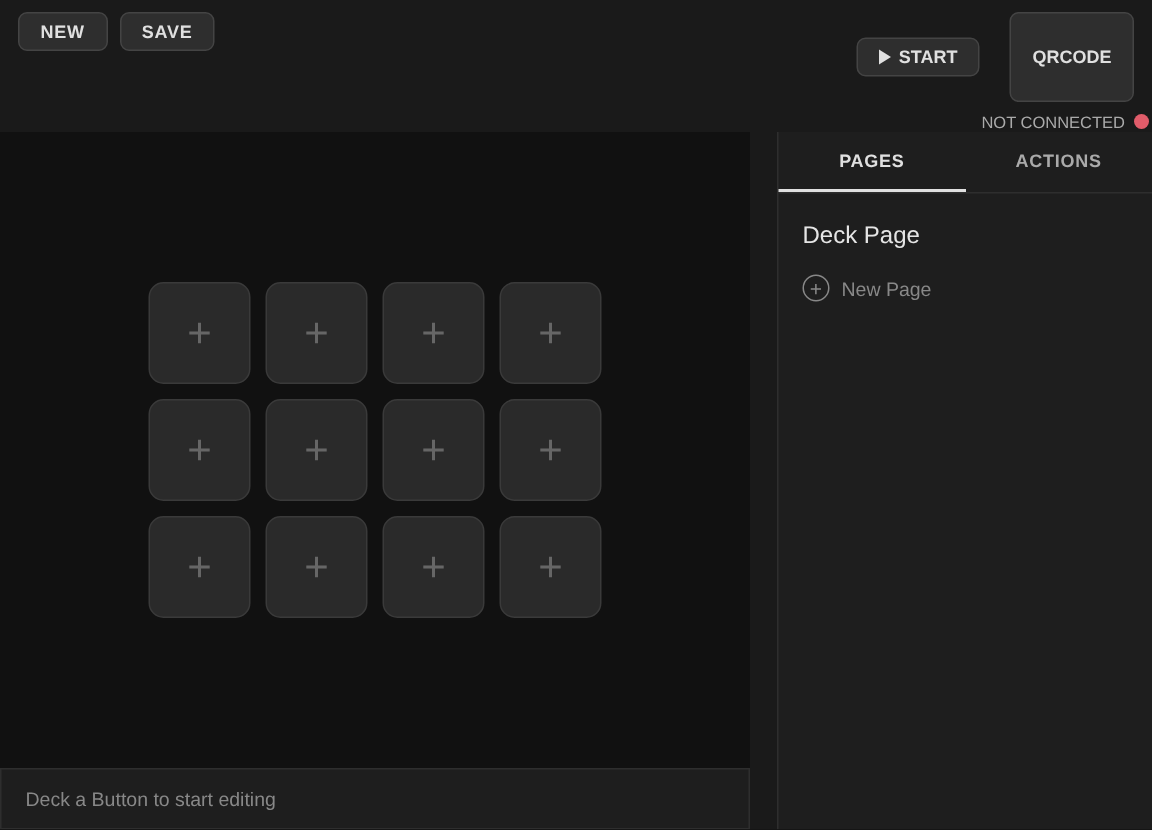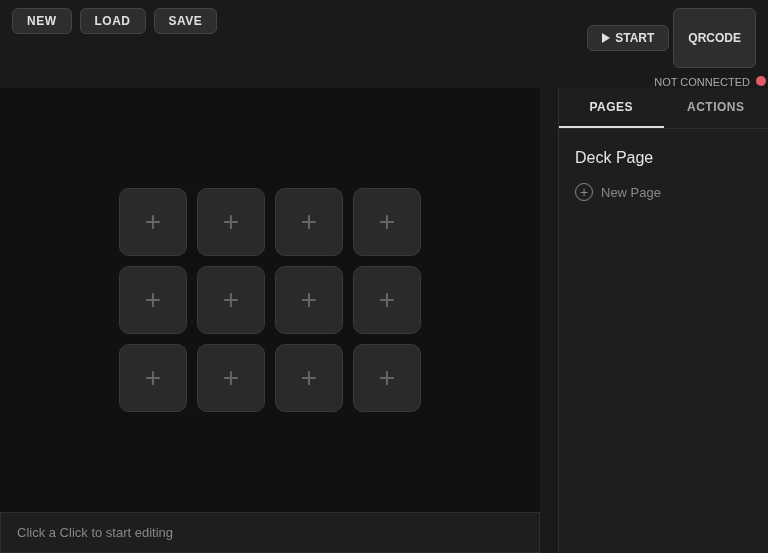--- a/index.html
+++ b/index.html
@@ -20,21 +20,21 @@
 
     .toolbar-left {
       display: flex;
       gap: 8px;
       flex: 1;
     }
 
     .toolbar-right {
       display: flex;
       align-items: center;
-      gap: 4px;
+      gap: 20px;
     }
 
     .btn-toolbar {
       background: #2e2e2e;
       color: #e0e0e0;
       border: 1px solid #444;
       border-radius: 6px;
       padding: 5px 14px;
       font-size: 12px;
       font-weight: 600;
@@ -135,21 +135,21 @@
       border: 1px solid #2e2e2e;
       margin: 0;
       padding: 12px 16px;
       color: #888;
       font-size: 13px;
       border-radius: 0;
     }
 
     
     .sidebar {
-      width: 210px;
+      width: 250px;
       background: #1e1e1e;
       border-left: 1px solid #2e2e2e;
       display: flex;
       flex-direction: column;
       flex-shrink: 0;
       margin-left: 18px;
     }
 
     .sidebar-tabs {
       display: flex;
@@ -225,21 +225,20 @@
       color: #aaa;
       padding-right: 2px;
     }
   </style>
 </head>
 <body>
 
 <div class="toolbar-header">
   <div class="toolbar-left">
     <button class="btn-toolbar">NEW</button>
-    <button class="btn-toolbar">LOAD</button>
     <button class="btn-toolbar">SAVE</button>
   </div>
   <div class="toolbar-right">
     <button class="btn-start">
       <span class="play-icon"></span>
       <span>START</span>
     </button>
     <button class="btn-qrcode">QRCODE</button>
   </div>
 </div>
@@ -264,21 +263,21 @@
         <div class="grid-btn">+</div>
         <div class="grid-btn">+</div>
 
         <div class="grid-btn">+</div>
         <div class="grid-btn">+</div>
         <div class="grid-btn">+</div>
         <div class="grid-btn">+</div>
       </div>
     </div>
     <div class="canvas-footer">
-      <span>Click a Click to start editing</span>
+      <span>Deck a Button to start editing</span>
     </div>
   </div>
 
   <div class="sidebar">
     <div class="sidebar-tabs">
       <div class="sidebar-tab active">
         <span>PAGES</span>
       </div>
       <div class="sidebar-tab">
         <span>ACTIONS</span>

